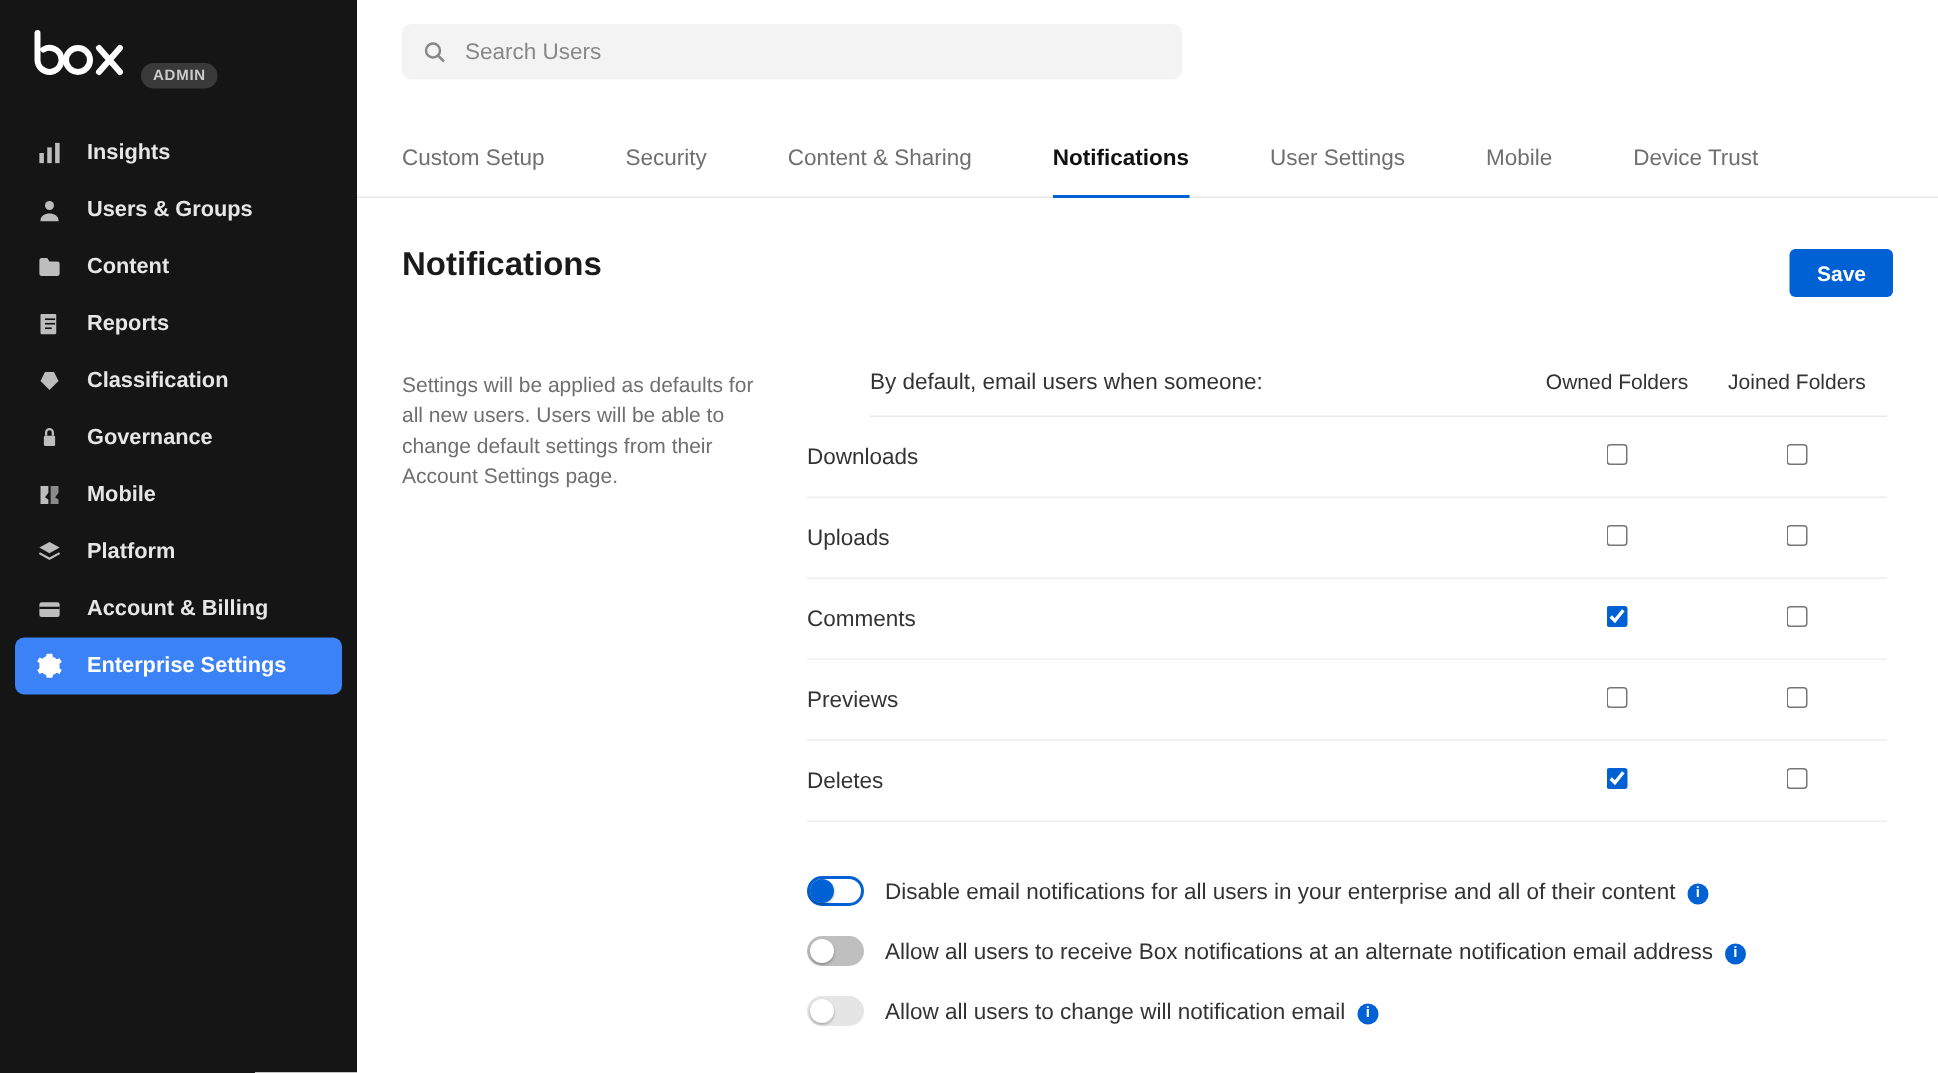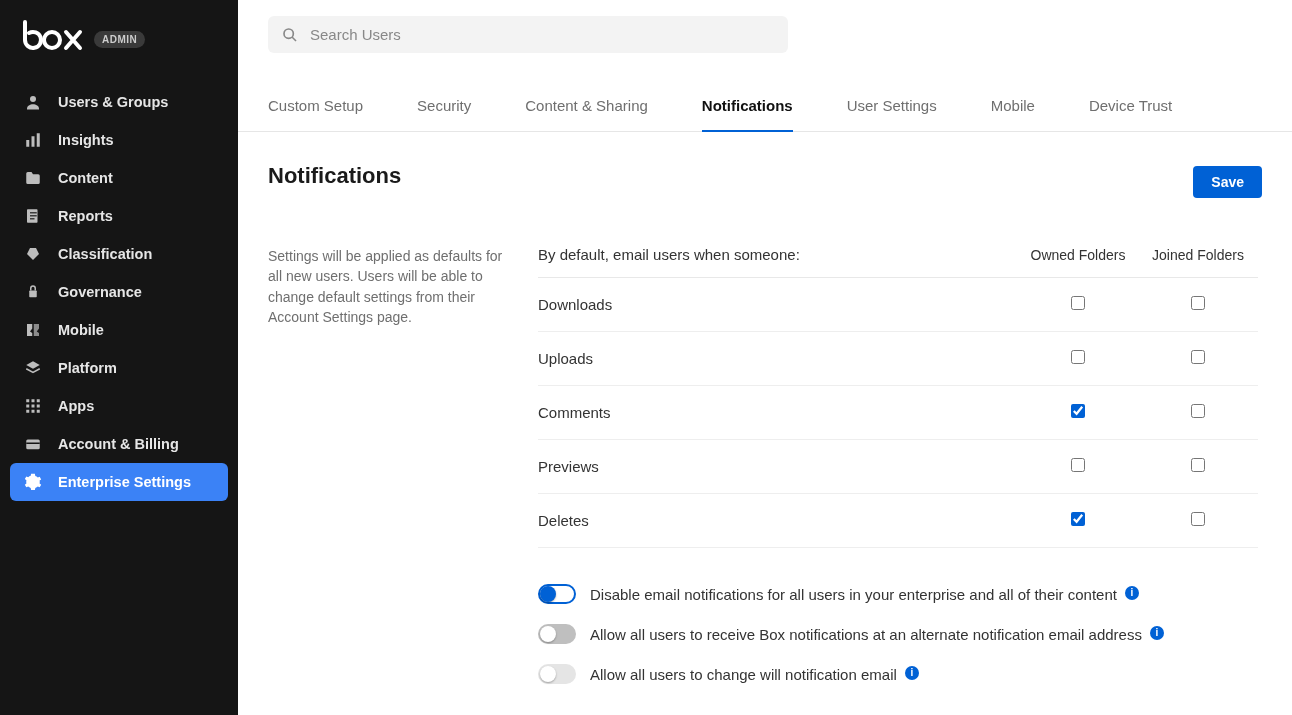--- a/index.html
+++ b/index.html
@@ -16,21 +16,21 @@
   
   .sidebar {
     width: 238px;
     background: #151515;
     color: #fff;
     flex-shrink: 0;
     padding-top: 14px;
   }
   .brand {
     display: flex;
-    align-items: center;
+    align-items: flex-end;
     padding: 6px 22px 18px 22px;
     gap: 10px;
   }
   .brand-logo {
     font-weight: 700;
     font-size: 28px;
     color: #fff;
     letter-spacing: -1px;
   }
   .admin-badge {
@@ -160,23 +160,24 @@
     font-size: 14px;
     color: #6f6f6f;
     line-height: 1.45;
   }
   .right-col {
     flex: 1;
     max-width: 720px;
   }
   .table-header {
     display: flex;
-    align-items: flex-end;
+    align-items: flex-start;
     padding: 0 0 14px 0;
     border-bottom: 1px solid #e8e8e8;
+    margin-left: 42px;
   }
   .th-label {
     flex: 1;
     font-size: 15px;
     color: #333;
   }
   .th-col {
     width: 120px;
     text-align: center;
     font-size: 14px;
@@ -242,21 +243,21 @@
   .toggle.off-grey {
     background: #bfbfbf;
   }
   .toggle.off-light {
     background: #e5e5e5;
   }
   .toggle-label {
     font-size: 15px;
     color: #333;
     display: flex;
-    align-items: flex-start;
+    align-items: flex-end;
     gap: 8px;
   }
   .info-icon {
     width: 14px;
     height: 14px;
     border-radius: 50%;
     background: #0061d5;
     color: #fff;
     font-size: 10px;
     font-weight: 700;
@@ -277,35 +278,35 @@
         <circle cx="30" cy="20" r="8" stroke="#fff" stroke-width="4" fill="none"></circle>
         <path d="M44 12 l14 16 M58 12 l-14 16" stroke="#fff" stroke-width="4" stroke-linecap="round"></path>
       </svg>
     </span>
     <span class="admin-badge">ADMIN</span>
   </div>
   <div class="nav" id="nav-list">
       <div class="nav-item">
         <span class="nav-icon">
           <svg width="18" height="18" viewBox="0 0 24 24" fill="currentColor">
-            <circle cx="12" cy="8" r="4"></circle>
-            <path d="M4 21c0-4 4-6 8-6s8 2 8 6v1H4z"></path>
-          </svg>
-        </span>
-        <span>Users &amp; Groups</span>
-      </div>
-      <div class="nav-item">
-        <span class="nav-icon">
-          <svg width="18" height="18" viewBox="0 0 24 24" fill="currentColor">
             <rect x="3" y="12" width="4" height="9"></rect>
             <rect x="10" y="7" width="4" height="14"></rect>
             <rect x="17" y="3" width="4" height="18"></rect>
           </svg>
         </span>
         <span>Insights</span>
+      </div>
+      <div class="nav-item">
+        <span class="nav-icon">
+          <svg width="18" height="18" viewBox="0 0 24 24" fill="currentColor">
+            <circle cx="12" cy="8" r="4"></circle>
+            <path d="M4 21c0-4 4-6 8-6s8 2 8 6v1H4z"></path>
+          </svg>
+        </span>
+        <span>Users &amp; Groups</span>
       </div>
       <div class="nav-item">
         <span class="nav-icon">
           <svg width="18" height="18" viewBox="0 0 24 24" fill="currentColor">
             <path d="M3 6a2 2 0 0 1 2-2h5l2 3h7a2 2 0 0 1 2 2v9a2 2 0 0 1-2 2H5a2 2 0 0 1-2-2z"></path>
           </svg>
         </span>
         <span>Content</span>
       </div>
       <div class="nav-item">
@@ -346,36 +347,20 @@
         <span>Mobile</span>
       </div>
       <div class="nav-item">
         <span class="nav-icon">
           <svg width="18" height="18" viewBox="0 0 24 24" fill="currentColor">
             <path d="M12 3l9 5-9 5-9-5z"></path>
             <path d="M3 13l9 5 9-5" fill="none" stroke="currentColor" stroke-width="2"></path>
           </svg>
         </span>
         <span>Platform</span>
-      </div>
-      <div class="nav-item">
-        <span class="nav-icon">
-          <svg width="18" height="18" viewBox="0 0 24 24" fill="currentColor">
-            <rect x="3" y="3" width="4" height="4"></rect>
-            <rect x="10" y="3" width="4" height="4"></rect>
-            <rect x="17" y="3" width="4" height="4"></rect>
-            <rect x="3" y="10" width="4" height="4"></rect>
-            <rect x="10" y="10" width="4" height="4"></rect>
-            <rect x="17" y="10" width="4" height="4"></rect>
-            <rect x="3" y="17" width="4" height="4"></rect>
-            <rect x="10" y="17" width="4" height="4"></rect>
-            <rect x="17" y="17" width="4" height="4"></rect>
-          </svg>
-        </span>
-        <span>Apps</span>
       </div>
       <div class="nav-item">
         <span class="nav-icon">
           <svg width="18" height="18" viewBox="0 0 24 24" fill="currentColor">
             <rect x="3" y="6" width="18" height="13" rx="2"></rect>
             <rect x="3" y="10" width="18" height="2" fill="#151515"></rect>
           </svg>
         </span>
         <span>Account &amp; Billing</span>
       </div>

